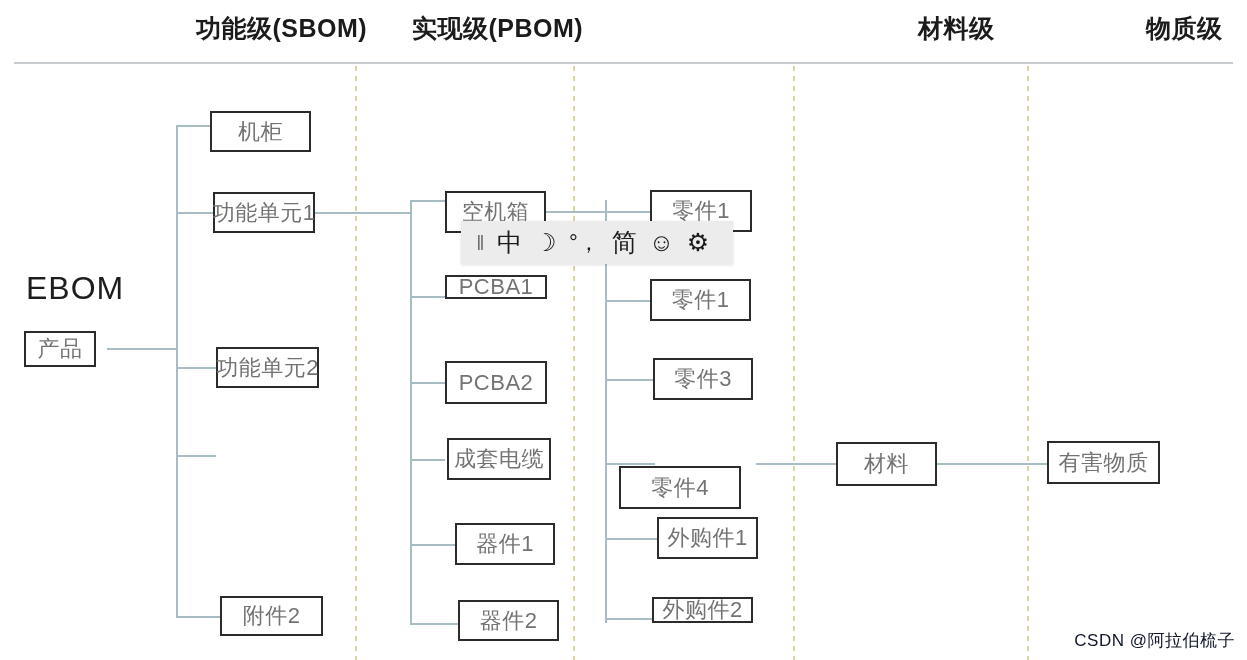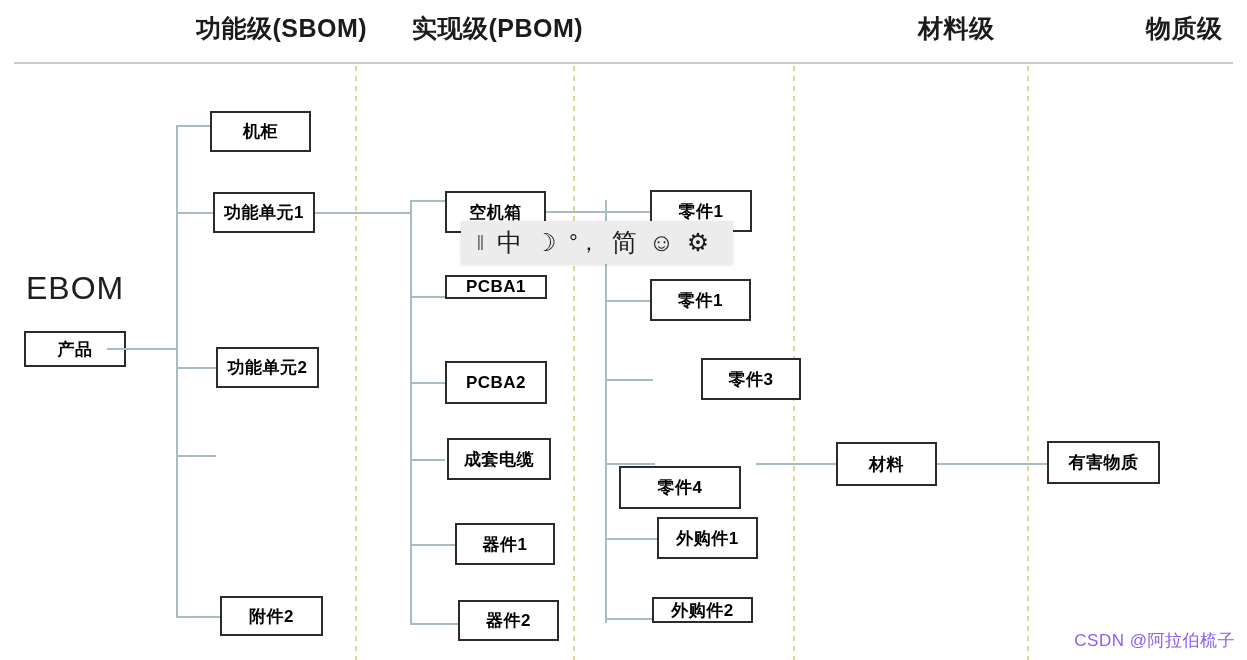--- a/index.html
+++ b/index.html
@@ -53,25 +53,24 @@
 
   
   .node{
     position:absolute;
     box-sizing:border-box;
     background:#ffffff;
     border:2.5px solid #2b2b2b;
     display:flex;
     align-items:center;
     justify-content:center;
-    font-size:17px;
-    color:#000000;
+    font-size:22px;
+    color:#737373;
     white-space:nowrap;
     letter-spacing:0.5px;
-    font-weight:bold;
   }
 
   
   .conn{
     position:absolute;
     background:#a8bcc4;
   }
   .conn.h{height:1.6px;}
   .conn.v{width:1.6px;}
 
@@ -114,21 +113,21 @@
     min-width:11px;
     letter-spacing:-2px;
   }
   .ime-item.glyph-small{font-size:22px;}
 
   
   .watermark{
     position:absolute;
     right:12px; bottom:8px;
     font-size:17px;
-    color:#8b5cf6;
+    color:#0f172a;
     white-space:nowrap;
     letter-spacing:0.5px;
   }
 </style>
 </head>
 <body>
 
 <div id="page">
 
   <div class="header-band"></div>
@@ -138,21 +137,21 @@
   <div class="col-head" style="left:412px;">实现级(PBOM)</div>
   <div class="col-head" style="left:918px;">材料级</div>
   <div class="col-head" style="left:1146px;">物质级</div>
 
   <div class="divider" style="left:355px;"></div>
   <div class="divider" style="left:573px;"></div>
   <div class="divider" style="left:793px;"></div>
   <div class="divider" style="left:1027px;"></div>
 
   <div class="ebom-label" style="left:26px; top:270px;">EBOM</div>
-  <div class="node" style="left:24px; top:331px; width:102px; height:36px;">产品</div>
+  <div class="node" style="left:24px; top:331px; width:72px; height:36px;">产品</div>
 
   <div class="conn h" style="left:107px; top:348px; width:70px;"></div>
   <div class="conn v" style="left:176px; top:125px; height:492px;"></div>
 
   <div class="conn h" style="left:176px; top:125px; width:34px;"></div>
   <div class="conn h" style="left:176px; top:212px; width:38px;"></div>
   <div class="conn h" style="left:176px; top:367px; width:40px;"></div>
   <div class="conn h" style="left:176px; top:455px; width:40px;"></div>
   <div class="conn h" style="left:176px; top:616px; width:44px;"></div>
 
@@ -183,21 +182,21 @@
 
   <div class="conn h" style="left:605px; top:211px; width:45px;"></div>
   <div class="conn h" style="left:605px; top:300px; width:45px;"></div>
   <div class="conn h" style="left:605px; top:379px; width:48px;"></div>
   <div class="conn h" style="left:605px; top:463px; width:50px;"></div>
   <div class="conn h" style="left:605px; top:538px; width:52px;"></div>
   <div class="conn h" style="left:605px; top:618px; width:47px;"></div>
 
   <div class="node" style="left:650px; top:190px; width:102px; height:42px;">零件1</div>
   <div class="node" style="left:650px; top:279px; width:101px; height:42px;">零件1</div>
-  <div class="node" style="left:653px; top:358px; width:100px; height:42px;margin-left:48px;">零件3</div>
+  <div class="node" style="left:653px; top:358px; width:100px; height:42px;">零件3</div>
   <div class="node" style="left:619px; top:442px; width:122px; height:43px;margin-top:24px;">零件4</div>
   <div class="node" style="left:657px; top:517px; width:101px; height:42px;">外购件1</div>
   <div class="node" style="left:652px; top:597px; width:101px; height:26px;">外购件2</div>
 
   <div class="conn h" style="left:756px; top:463px; width:80px;"></div>
   <div class="node" style="left:836px; top:442px; width:101px; height:44px;">材料</div>
   <div class="conn h" style="left:937px; top:463px; width:110px;"></div>
   <div class="node" style="left:1047px; top:441px; width:113px; height:43px;">有害物质</div>
 
   <div class="ime-bar">

